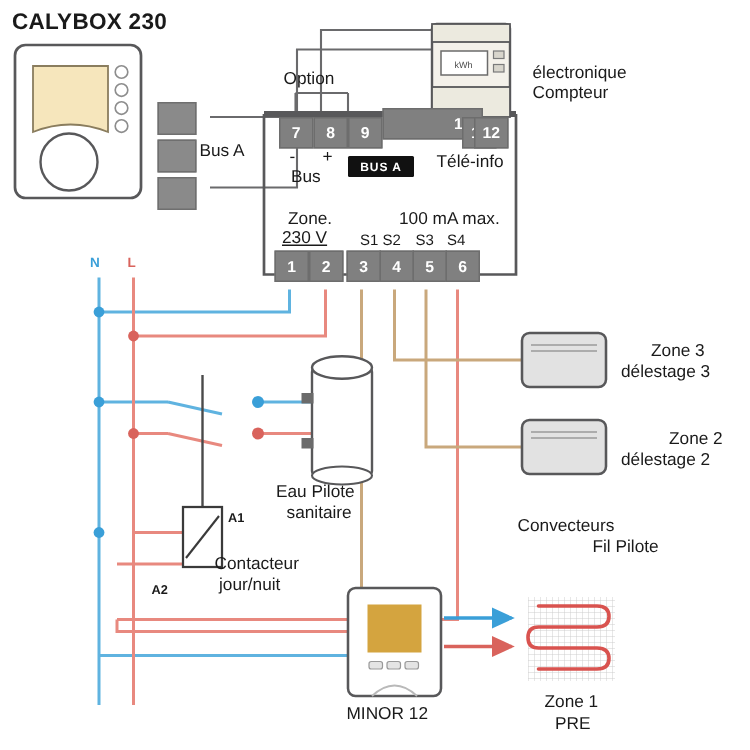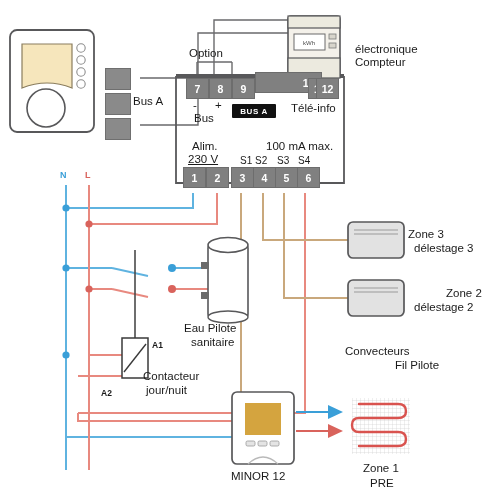--- a/index.html
+++ b/index.html
@@ -171,20 +171,21 @@
     </g>
 
     <g>
       <rect x="352" y="398" width="58" height="56" fill="url(#floorGrid)"></rect>
       <path d="M359,404 L398,404 Q406,404 406,411 Q406,418 398,418 L359,418
                Q352,418 352,425 Q352,432 359,432 L398,432 Q406,432 406,439
                Q406,446 398,446 L359,446" fill="none" stroke="#d9534f" stroke-width="2.4" stroke-linecap="round"></path>
     </g>
   </svg>
 
+  <div class="t title" style="left:8px;top:6px;">CALYBOX 230</div>
 
   <div class="busblk" style="left:105px;top:68px;width:24px;height:20px;"></div>
   <div class="busblk" style="left:105px;top:93px;width:24px;height:20px;"></div>
   <div class="busblk" style="left:105px;top:118px;width:24px;height:20px;"></div>
   <div class="t lbl" style="left:133px;top:95px;">Bus A</div>
 
   <div class="t lbl" style="left:189px;top:47px;">Option</div>
 
   <div class="term" style="left:186px;top:78px;width:21px;height:19px;">7</div>
   <div class="term" style="left:209px;top:78px;width:21px;height:19px;">8</div>
@@ -194,21 +195,21 @@
   <div class="term" style="left:316px;top:78px;width:21px;height:19px;">12</div>
 
   <div class="t lbl" style="left:193px;top:99px;">-</div>
   <div class="t lbl" style="left:215px;top:99px;">+</div>
   <div class="t lbl" style="left:194px;top:112px;">Bus</div>
 
   <div class="badge" style="left:232px;top:104px;width:44px;height:14px;">BUS A</div>
 
   <div class="t lbl" style="left:291px;top:102px;">Télé-info</div>
 
-  <div class="t lbl" style="left:192px;top:140px;">Alim.</div>
+  <div class="t lbl" style="left:192px;top:140px;">Zone.</div>
   <div class="t lbl" style="left:188px;top:153px;text-decoration:underline;">230 V</div>
 
   <div class="t lbl" style="left:266px;top:140px;">100 mA max.</div>
 
   <div class="t lbl-sm" style="left:240px;top:155px;">S1</div>
   <div class="t lbl-sm" style="left:255px;top:155px;">S2</div>
   <div class="t lbl-sm" style="left:277px;top:155px;">S3</div>
   <div class="t lbl-sm" style="left:298px;top:155px;">S4</div>
 
   <div class="term" style="left:183px;top:167px;width:21px;height:19px;">1</div>
@@ -225,21 +226,21 @@
   <div class="t lbl" style="left:355px;top:43px;">électronique</div>
 
   <div class="t lbl" style="left:184px;top:322px;">Eau Pilote</div>
   <div class="t lbl" style="left:191px;top:336px;">sanitaire</div>
 
   <div class="t lbl-xs" style="left:152px;top:341px;text-align:center;">A1</div>
   <div class="t lbl-xs" style="left:101px;top:389px;">A2</div>
   <div class="t lbl" style="left:143px;top:370px;">Contacteur</div>
   <div class="t lbl" style="left:146px;top:384px;">jour/nuit</div>
 
-  <div class="t lbl" style="left:408px;top:228px;">Zone 3</div>
+  <div class="t lbl" style="left:434px;top:228px;">Zone 3</div>
   <div class="t lbl" style="left:414px;top:242px;">délestage 3</div>
   <div class="t lbl" style="left:414px;top:287px;margin-left:32px;">Zone 2</div>
   <div class="t lbl" style="left:414px;top:301px;">délestage 2</div>
 
   <div class="t lbl" style="left:345px;top:345px;">Convecteurs</div>
   <div class="t lbl" style="left:358px;top:359px;padding-left:37px;">Fil Pilote</div>
 
   <div class="t lbl" style="left:363px;top:462px;">Zone 1</div>
   <div class="t lbl" style="left:370px;top:477px;">PRE</div>
 

